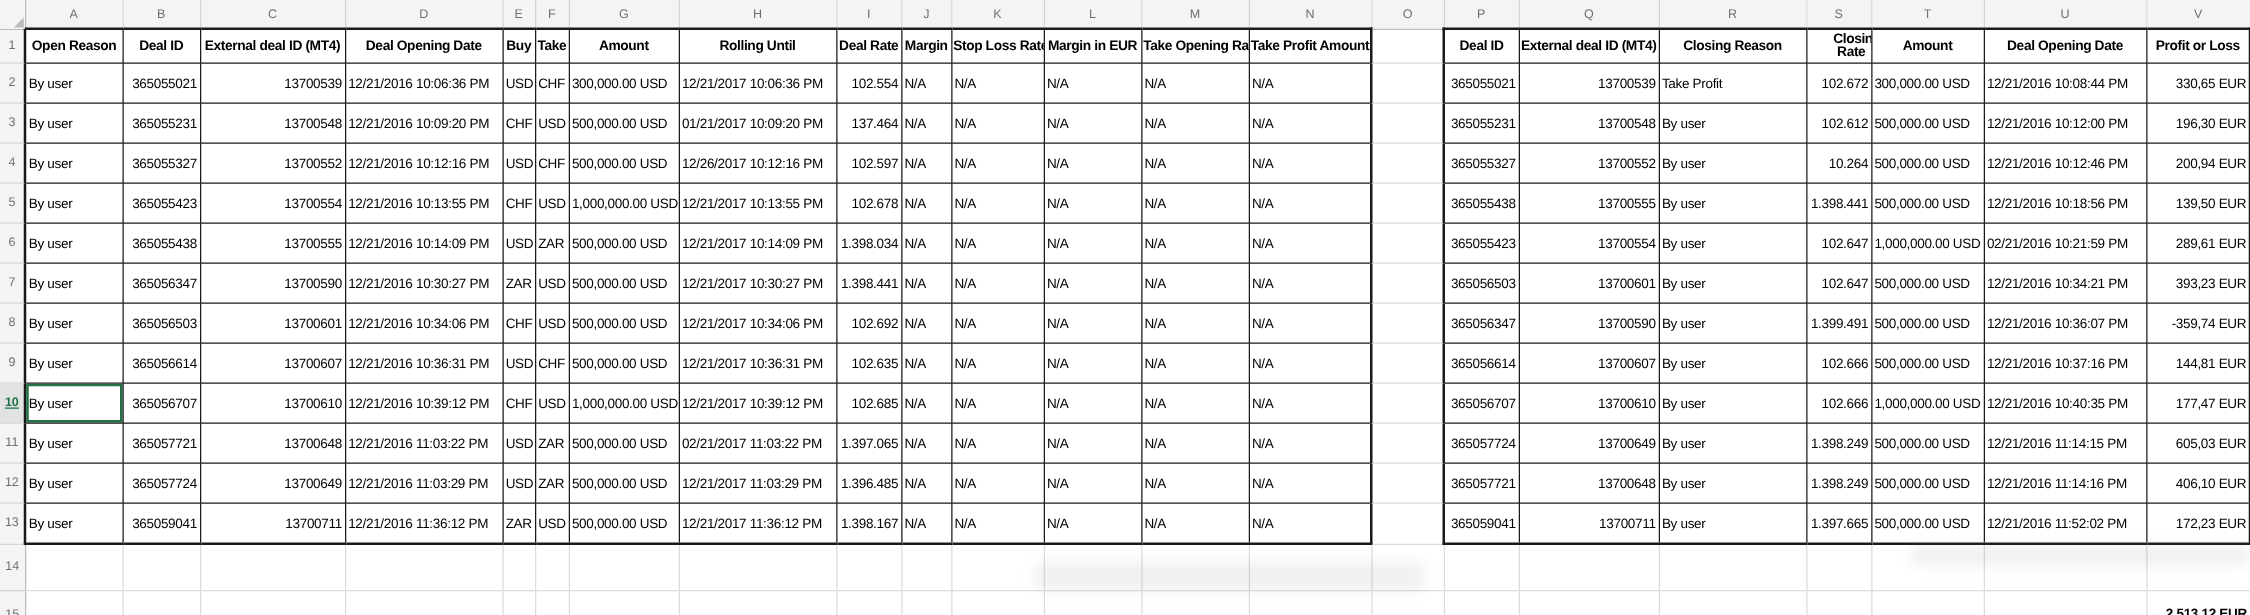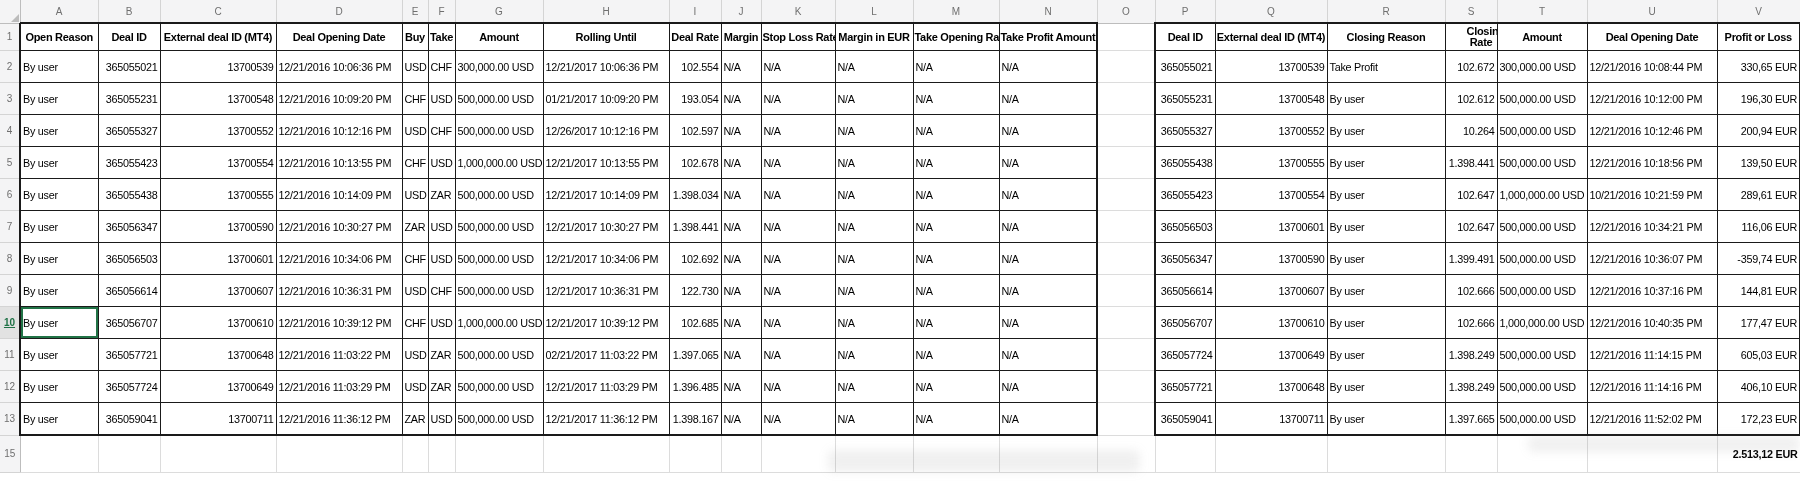--- a/index.html
+++ b/index.html
@@ -144,21 +144,21 @@
           <tr style="height:31px">
             <td class="gut">3</td>
             <td class="tc l bl2">By user</td>
             <td class="tc r">365055231</td>
             <td class="tc r">13700548</td>
             <td class="tc l">12/21/2016 10:09:20 PM</td>
             <td class="tc l">CHF</td>
             <td class="tc l">USD</td>
             <td class="tc l">500,000.00 USD</td>
             <td class="tc l">01/21/2017 10:09:20 PM</td>
-            <td class="tc r">193.054</td>
+            <td class="tc r">137.464</td>
             <td class="tc l">N/A</td>
             <td class="tc l">N/A</td>
             <td class="tc l">N/A</td>
             <td class="tc l">N/A</td>
             <td class="tc l br2">N/A</td>
             <td class="gc"></td>
             <td class="tc r bl2">365055231</td>
             <td class="tc r">13700548</td>
             <td class="tc l">By user</td>
             <td class="tc r">102.612</td>
@@ -231,21 +231,21 @@
             <td class="tc l">N/A</td>
             <td class="tc l">N/A</td>
             <td class="tc l">N/A</td>
             <td class="tc l br2">N/A</td>
             <td class="gc"></td>
             <td class="tc r bl2">365055423</td>
             <td class="tc r">13700554</td>
             <td class="tc l">By user</td>
             <td class="tc r">102.647</td>
             <td class="tc l">1,000,000.00 USD</td>
-            <td class="tc l">10/21/2016 10:21:59 PM</td>
+            <td class="tc l">02/21/2016 10:21:59 PM</td>
             <td class="tc r br2">289,61 EUR</td>
           </tr>
           <tr style="height:31px">
             <td class="gut">7</td>
             <td class="tc l bl2">By user</td>
             <td class="tc r">365056347</td>
             <td class="tc r">13700590</td>
             <td class="tc l">12/21/2016 10:30:27 PM</td>
             <td class="tc l">ZAR</td>
             <td class="tc l">USD</td>
@@ -257,21 +257,21 @@
             <td class="tc l">N/A</td>
             <td class="tc l">N/A</td>
             <td class="tc l br2">N/A</td>
             <td class="gc"></td>
             <td class="tc r bl2">365056503</td>
             <td class="tc r">13700601</td>
             <td class="tc l">By user</td>
             <td class="tc r">102.647</td>
             <td class="tc l">500,000.00 USD</td>
             <td class="tc l">12/21/2016 10:34:21 PM</td>
-            <td class="tc r br2">116,06 EUR</td>
+            <td class="tc r br2">393,23 EUR</td>
           </tr>
           <tr style="height:31px">
             <td class="gut">8</td>
             <td class="tc l bl2">By user</td>
             <td class="tc r">365056503</td>
             <td class="tc r">13700601</td>
             <td class="tc l">12/21/2016 10:34:06 PM</td>
             <td class="tc l">CHF</td>
             <td class="tc l">USD</td>
             <td class="tc l">500,000.00 USD</td>
@@ -294,21 +294,21 @@
           <tr style="height:31px">
             <td class="gut">9</td>
             <td class="tc l bl2">By user</td>
             <td class="tc r">365056614</td>
             <td class="tc r">13700607</td>
             <td class="tc l">12/21/2016 10:36:31 PM</td>
             <td class="tc l">USD</td>
             <td class="tc l">CHF</td>
             <td class="tc l">500,000.00 USD</td>
             <td class="tc l">12/21/2017 10:36:31 PM</td>
-            <td class="tc r">122.730</td>
+            <td class="tc r">102.635</td>
             <td class="tc l">N/A</td>
             <td class="tc l">N/A</td>
             <td class="tc l">N/A</td>
             <td class="tc l">N/A</td>
             <td class="tc l br2">N/A</td>
             <td class="gc"></td>
             <td class="tc r bl2">365056614</td>
             <td class="tc r">13700607</td>
             <td class="tc l">By user</td>
             <td class="tc r">102.666</td>
@@ -410,20 +410,45 @@
             <td class="gc"></td>
             <td class="tc r bb2 bl2">365059041</td>
             <td class="tc r bb2">13700711</td>
             <td class="tc l bb2">By user</td>
             <td class="tc r bb2">1.397.665</td>
             <td class="tc l bb2">500,000.00 USD</td>
             <td class="tc l bb2">12/21/2016 11:52:02 PM</td>
             <td class="tc r bb2 br2">172,23 EUR</td>
           </tr>
           <tr style="height:36px">
+            <td class="gut">14</td>
+            <td class="gc"></td>
+            <td class="gc"></td>
+            <td class="gc"></td>
+            <td class="gc"></td>
+            <td class="gc"></td>
+            <td class="gc"></td>
+            <td class="gc"></td>
+            <td class="gc"></td>
+            <td class="gc"></td>
+            <td class="gc"></td>
+            <td class="gc"></td>
+            <td class="gc"></td>
+            <td class="gc"></td>
+            <td class="gc"></td>
+            <td class="gc"></td>
+            <td class="gc"></td>
+            <td class="gc"></td>
+            <td class="gc"></td>
+            <td class="gc"></td>
+            <td class="gc"></td>
+            <td class="gc"></td>
+            <td class="gc"></td>
+          </tr>
+          <tr style="height:36px">
             <td class="gut">15</td>
             <td class="gc"></td>
             <td class="gc"></td>
             <td class="gc"></td>
             <td class="gc"></td>
             <td class="gc"></td>
             <td class="gc"></td>
             <td class="gc"></td>
             <td class="gc"></td>
             <td class="gc"></td>

